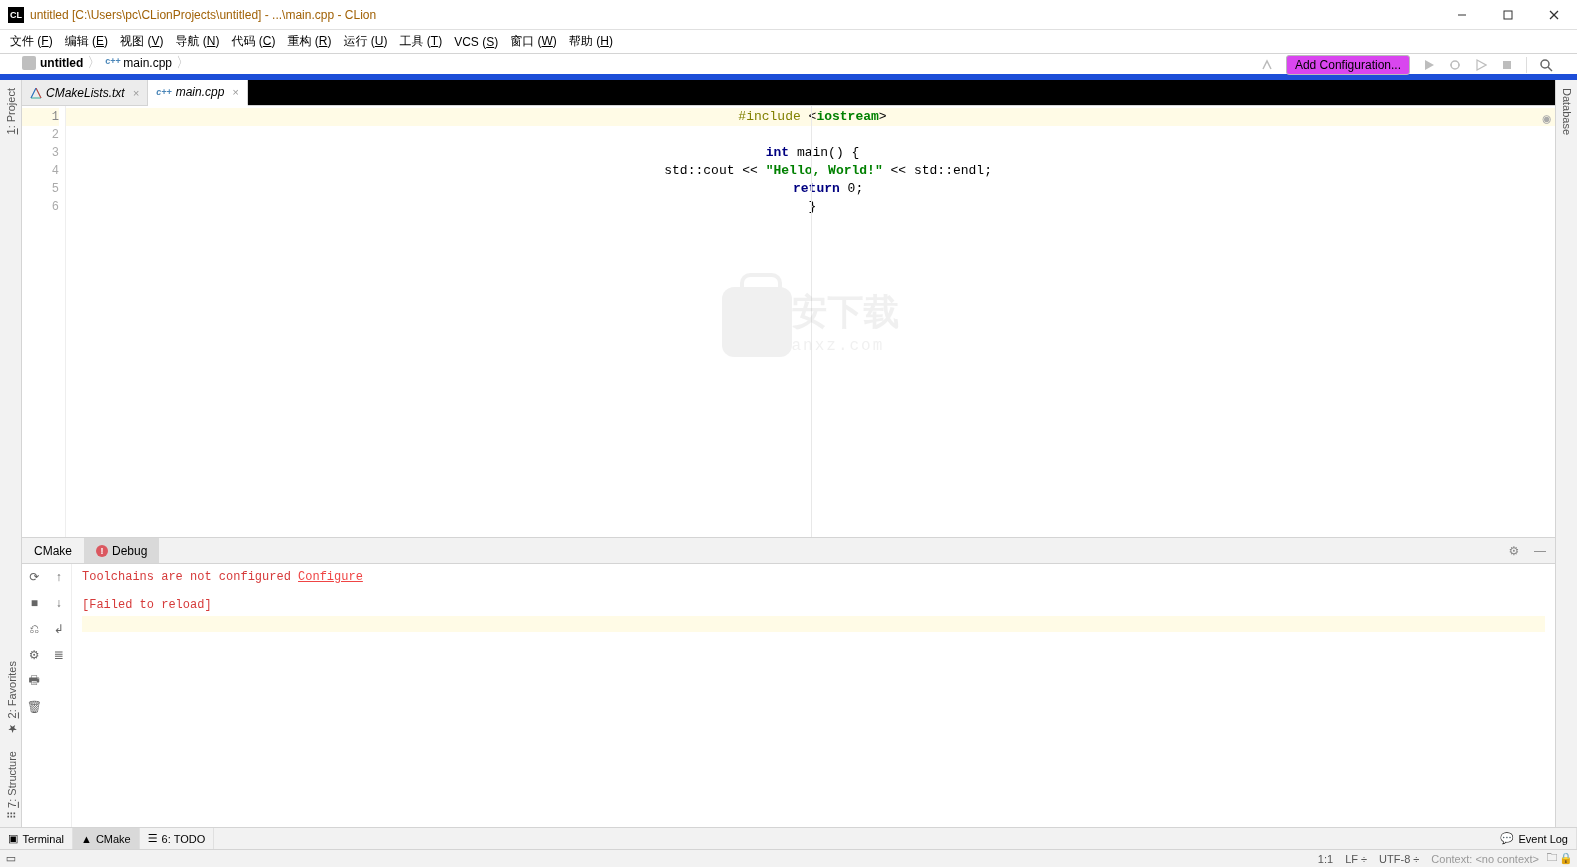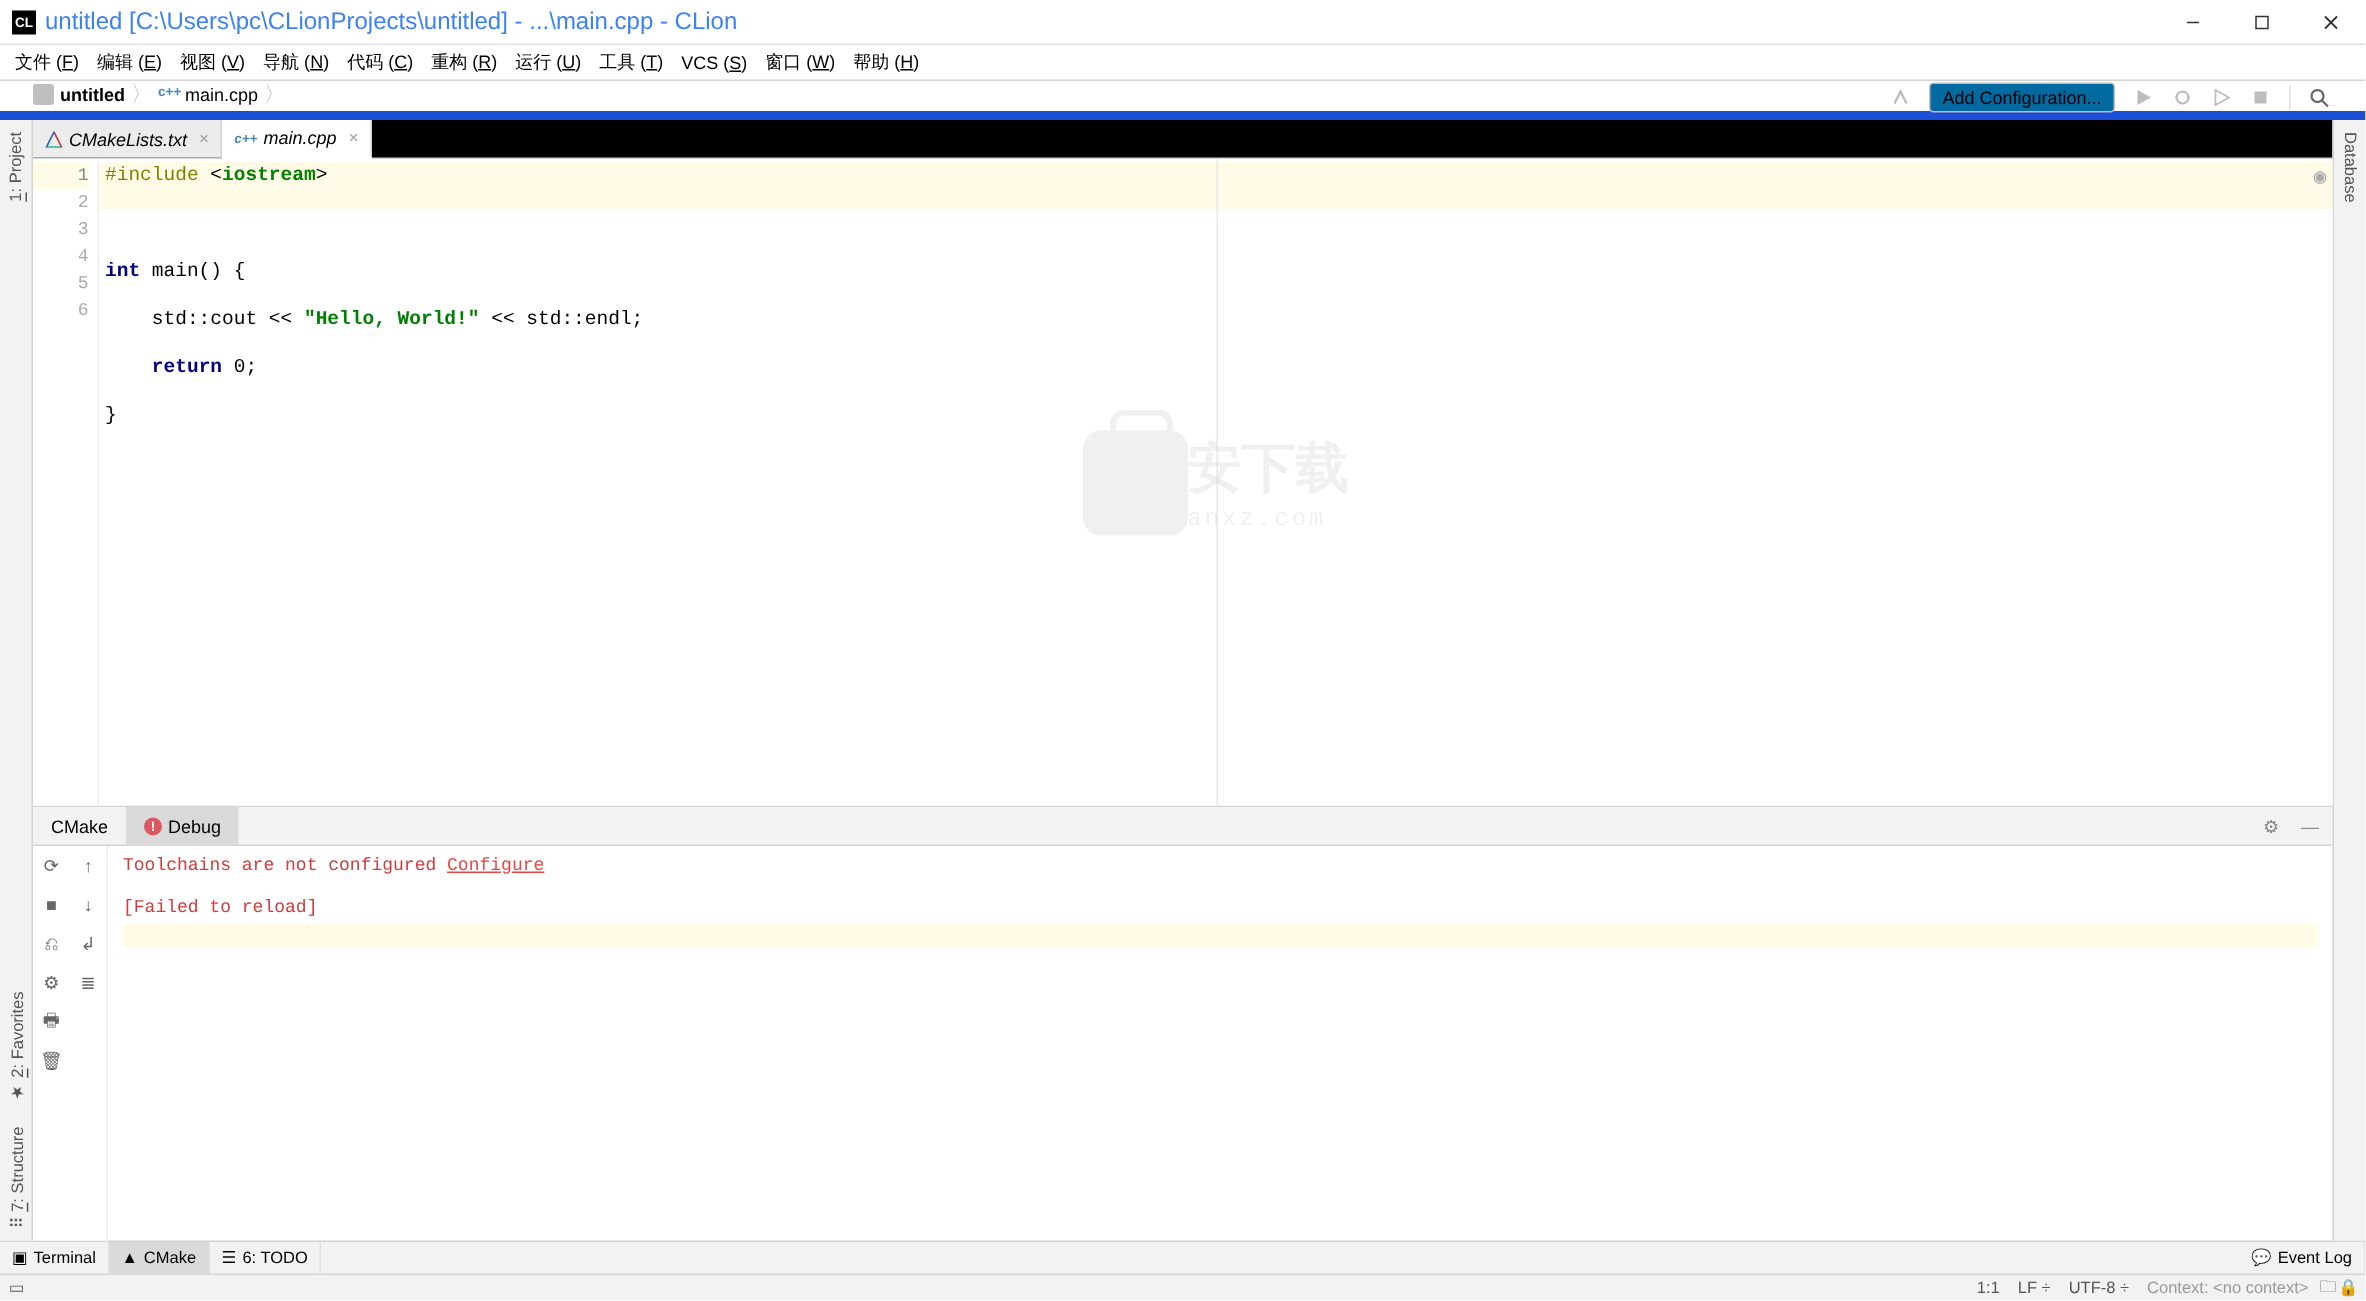--- a/index.html
+++ b/index.html
@@ -1,40 +1,40 @@
 <!DOCTYPE html>
 <html><head>
 <meta charset="utf-8">
 <style>
 * { margin: 0; padding: 0; box-sizing: border-box; }
 body { font-family: "Microsoft YaHei", "Segoe UI", sans-serif; font-size: 12px; background: #fff; color: #000; overflow: hidden; width: 1577px; height: 867px; }
 
 
 .titlebar { height: 30px; background: #fff; display: flex; align-items: center; border-bottom: 1px solid #e0e0e0; }
 .titlebar .app-icon { width: 16px; height: 16px; margin: 0 6px 0 8px; background: #000; color: #fff; font-size: 9px; display: flex; align-items: center; justify-content: center; font-weight: bold; }
-.titlebar .title { flex: 1; font-size: 16px; color: #3b82f6; }
+.titlebar .title { flex: 1; font-size: 12px; color: #a16207; }
 .titlebar .win-controls { display: flex; }
 .titlebar .win-btn { width: 46px; height: 30px; display: flex; align-items: center; justify-content: center; color: #333; }
 
 
 .menubar { height: 24px; display: flex; align-items: center; padding: 0 4px; border-bottom: 1px solid #d4d4d4; font-size: 12px; }
 .menubar .menu-item { padding: 2px 6px; cursor: pointer; }
 .menubar .menu-item .mn { text-decoration: underline; }
 
 
 .navbar { height: 26px; display: flex; align-items: flex-start; border-bottom: 6px solid #1d4ed8; padding: 0 20px; }
 .breadcrumbs { display: flex; align-items: center; flex: 1; }
 .crumb { display: flex; align-items: center; padding: 0 2px; }
 .crumb .icon { width: 14px; height: 14px; margin-right: 4px; }
 .crumb-sep { color: #bbb; margin: 0 2px; font-size: 14px; }
 .folder-icon { background: #bfbfbf; border-radius: 2px; }
 .cpp-icon { color: #4a86b8; font-weight: bold; font-size: 9px; }
 .navbar-right { display: flex; align-items: center; gap: 4px; }
 .nav-icon-btn { width: 22px; height: 22px; display: flex; align-items: center; justify-content: center; color: #888; }
-.config-box { border: 1px solid #bbb; border-radius: 3px; padding: 2px 8px; font-size: 12px; background: #0369a1; margin: 0 4px; }
+.config-box { border: 1px solid #bbb; border-radius: 3px; padding: 2px 8px; font-size: 12px; background: #d946ef; margin: 0 4px; }
 .run-btn { color: #4c9a4c; }
 .disabled { color: #bbb; }
 
 
 .main { display: flex; height: calc(100% - 30px - 24px - 26px - 22px - 18px); position: relative; }
 .left-gutter { width: 22px; background: #f2f2f2; border-right: 1px solid #d4d4d4; display: flex; flex-direction: column; align-items: center; }
 .vtab { writing-mode: vertical-rl; transform: rotate(180deg); padding: 8px 2px; font-size: 11px; color: #555; cursor: pointer; text-align: center; }
 .vtab .num { text-decoration: underline; }
 .right-gutter { width: 22px; background: #f2f2f2; border-left: 1px solid #d4d4d4; display: flex; flex-direction: column; align-items: center; }
 .left-gutter-bottom { position: absolute; bottom: 0; left: 0; width: 22px; display: flex; flex-direction: column; align-items: center; }
@@ -48,21 +48,21 @@
 .editor-tab .close { color: #999; margin-left: 4px; font-size: 11px; }
 .cmake-tri { width: 12px; height: 12px; position: relative; }
 .cmake-tri svg { width: 12px; height: 12px; }
 
 
 .editor-body { flex: 1; display: flex; position: relative; background: #fff; overflow: hidden; }
 .line-gutter { width: 44px; background: #fff; border-right: 1px solid #eee; text-align: right; padding: 2px 6px 0 0; font-family: "Courier New", monospace; font-size: 12px; color: #aaa; }
 .line-gutter div { height: 18px; line-height: 18px; }
 .line-gutter .current { background: #fffbe6; color: #888; }
 .code { flex: 1; font-family: "SimSun","Courier New", monospace; font-size: 13px; padding-top: 2px; position: relative; }
-.code .line { height: 32px; line-height: 18px; white-space: pre; padding-left: 4px; }
+.code .line { height: 18px; line-height: 18px; white-space: pre; padding-left: 4px; text-align: center; }
 .code .line.current { background: #fffbe6; }
 .kw { color: #000080; font-weight: bold; }
 .pp { color: #808000; }
 .str { color: #008000; font-weight: bold; }
 .inc-name { color: #008000; font-weight: bold; }
 .code-splitter { position: absolute; top: 0; bottom: 0; left: 50%; width: 1px; background: #e8e8e8; }
 .eye-icon { position: absolute; top: 4px; right: 4px; color: #aaa; font-size: 14px; }
 
 
 .watermark { position: absolute; top: 50%; left: 50%; transform: translate(-50%, -50%); opacity: 0.12; color: #888; display: flex; align-items: center; pointer-events: none; }

